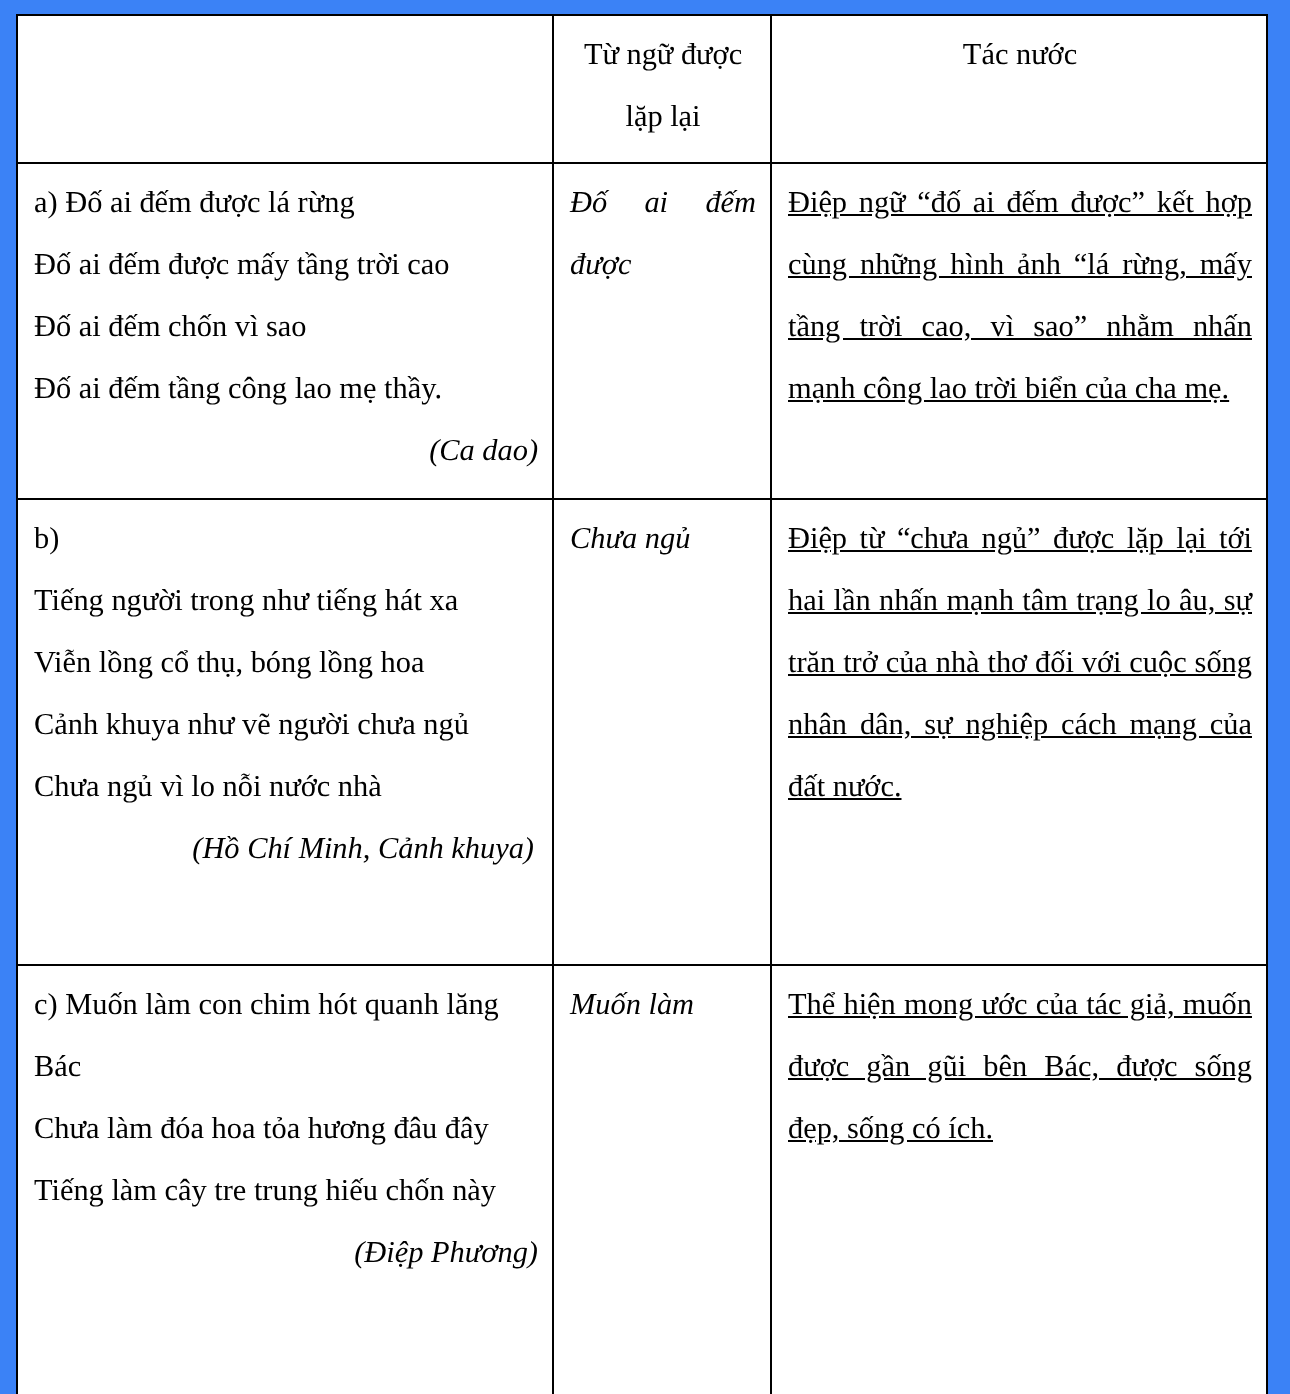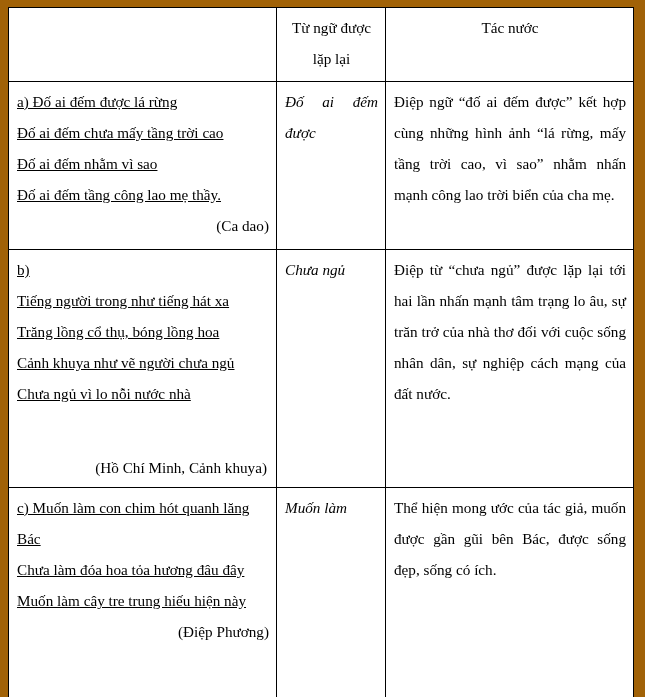--- a/index.html
+++ b/index.html
@@ -12,21 +12,21 @@
     height: 697px;
     font-family: "Liberation Serif", "DejaVu Serif", serif;
     color: #000000;
     overflow: hidden;
   }
 
   .sheet {
     position: relative;
     width: 645px;
     height: 697px;
-    background: #a16207;
+    background: #3b82f6;
   }
 
   table.repetition-table {
     position: absolute;
     left: 8px;
     top: 7px;
     width: 625px;
     border-collapse: collapse;
     table-layout: fixed;
     background: #ffffff;
@@ -57,51 +57,51 @@
   .hdr-cell .hdr-line { display: block; }
 
   
   .row-a .col1 { height: 159px; }
   .row-b .col1 { height: 224px; }
   .row-c .col1 { height: 228px; }
 
   .poem { }
   .poem .line {
     display: block;
-    text-decoration: underline;
   }
   .poem .line.wrapped {
     text-align: justify;
     text-align-last: left;
   }
   .poem .attrib {
     display: block;
     text-align: right;
+    font-style: italic;
   }
   .poem .attrib.indented {
     text-align: right;
     padding-right: 2px;
-    margin-top: 43px;
   }
 
   .keyword {
     text-align: justify;
     text-align-last: justify;
     hyphens: none;
     font-style: italic;
   }
   .keyword.single {
     text-align: right;
     text-align-last: left;
   }
 
   .effect {
     text-align: justify;
     text-align-last: left;
     hyphens: none;
+    text-decoration: underline;
   }
 </style>
 </head>
 <body>
 
 <div class="sheet">
 
   <table class="repetition-table">
     <colgroup>
       <col class="c1">
@@ -121,51 +121,51 @@
         </th>
       </tr>
     </thead>
 
     <tbody>
 
       <tr class="row-a">
         <td class="col1">
           <div class="poem">
             <span class="line">a) Đố ai đếm được lá rừng</span>
-            <span class="line">Đố ai đếm chưa mấy tầng trời cao</span>
-            <span class="line">Đố ai đếm nhằm vì sao</span>
+            <span class="line">Đố ai đếm được mấy tầng trời cao</span>
+            <span class="line">Đố ai đếm chốn vì sao</span>
             <span class="line">Đố ai đếm tầng công lao mẹ thầy.</span>
             <span class="attrib">(Ca dao)</span>
           </div>
         </td>
         <td class="keyword">Đố ai đếm được</td>
         <td class="effect">Điệp ngữ “đố ai đếm được” kết hợp cùng những hình ảnh “lá rừng, mấy tầng trời cao, vì sao” nhằm nhấn mạnh công lao trời biển của cha mẹ.</td>
       </tr>
 
       <tr class="row-b">
         <td class="col1">
           <div class="poem">
             <span class="line">b)</span>
             <span class="line">Tiếng người trong như tiếng hát xa</span>
-            <span class="line">Trăng lồng cổ thụ, bóng lồng hoa</span>
+            <span class="line">Viễn lồng cổ thụ, bóng lồng hoa</span>
             <span class="line wrapped">Cảnh khuya như vẽ người chưa ngủ</span>
             <span class="line">Chưa ngủ vì lo nỗi nước nhà</span>
             <span class="attrib indented">(Hồ Chí Minh, Cảnh khuya)</span>
           </div>
         </td>
         <td class="keyword single">Chưa ngủ</td>
         <td class="effect">Điệp từ “chưa ngủ” được lặp lại tới hai lần nhấn mạnh tâm trạng lo âu, sự trăn trở của nhà thơ đối với cuộc sống nhân dân, sự nghiệp cách mạng của đất nước.</td>
       </tr>
 
       <tr class="row-c">
         <td class="col1">
           <div class="poem">
             <span class="line">c) Muốn làm con chim hót quanh lăng Bác</span>
             <span class="line">Chưa làm đóa hoa tỏa hương đâu đây</span>
-            <span class="line">Muốn làm cây tre trung hiếu hiện này</span>
+            <span class="line">Tiếng làm cây tre trung hiếu chốn này</span>
             <span class="attrib">(Điệp Phương)</span>
           </div>
         </td>
         <td class="keyword single">Muốn làm</td>
         <td class="effect">Thể hiện mong ước của tác giả, muốn được gần gũi bên Bác, được sống đẹp, sống có ích.</td>
       </tr>
 
     </tbody>
   </table>
 

